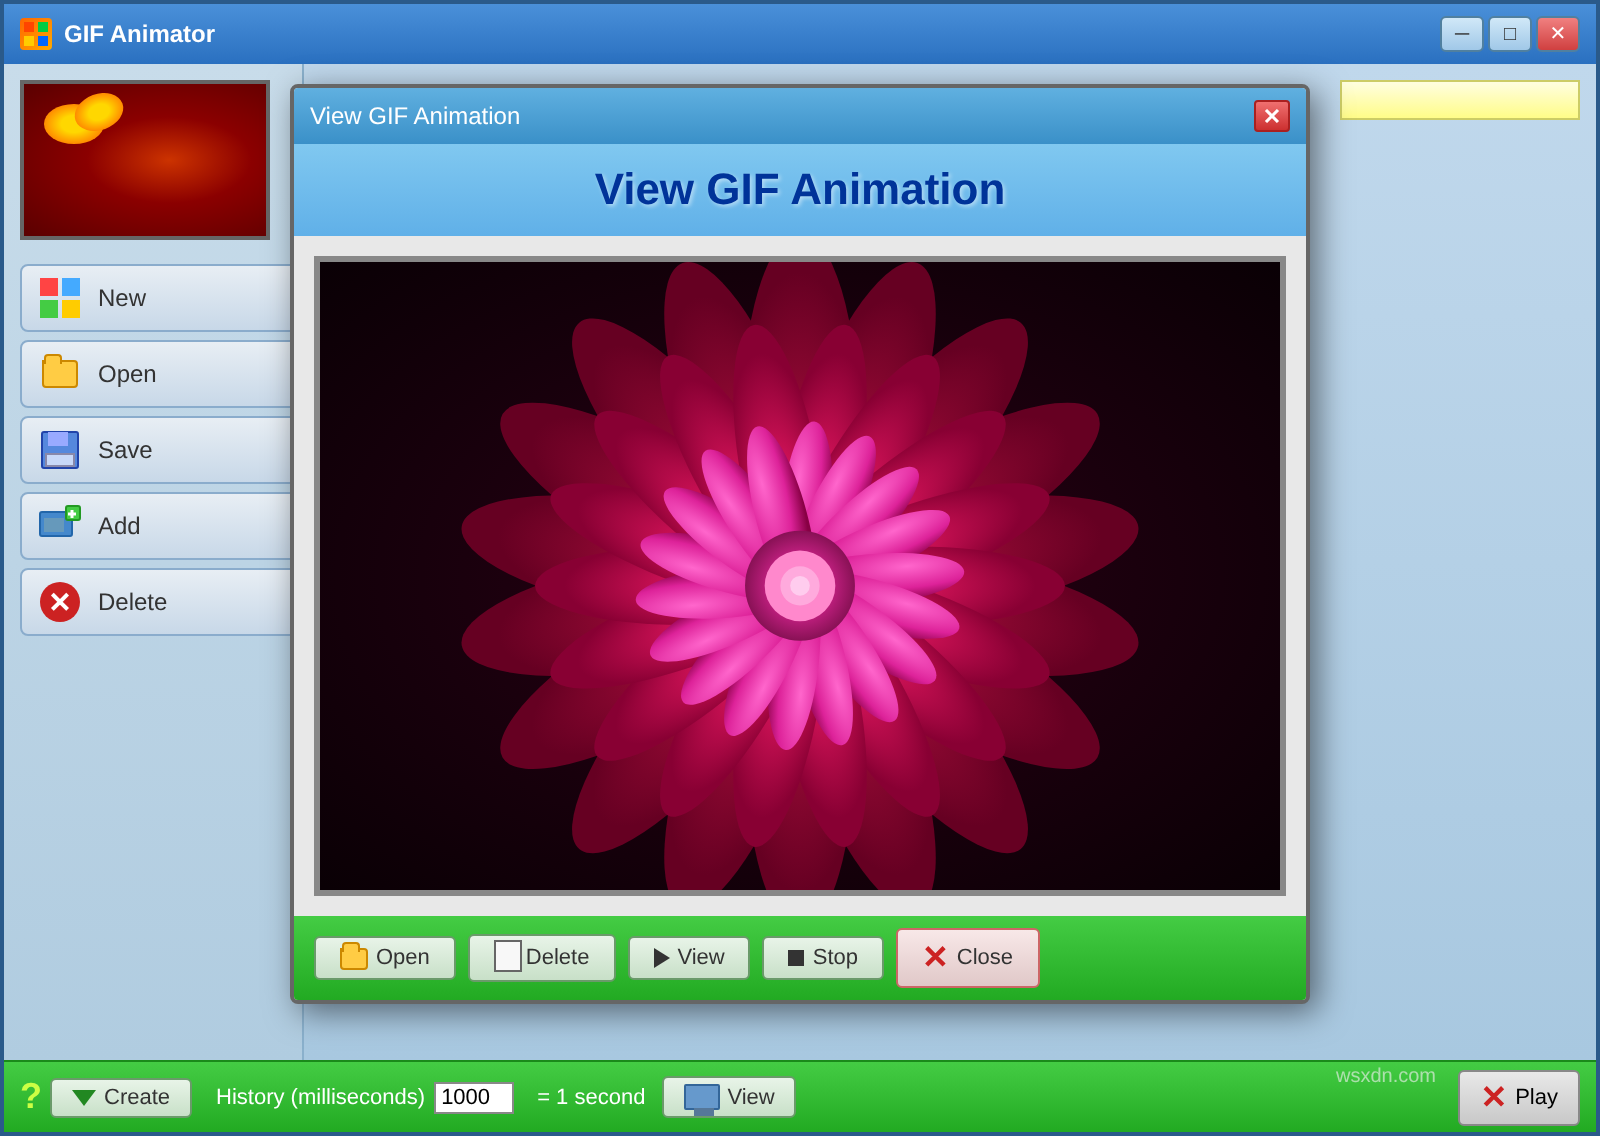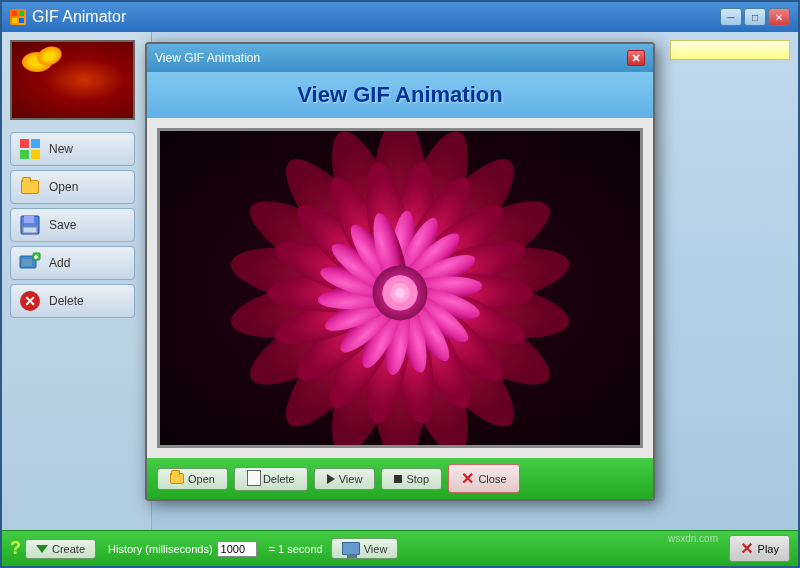--- a/index.html
+++ b/index.html
@@ -42,22 +42,22 @@
       height: 16px;
       background: linear-gradient(135deg, #ff6600, #ffaa00);
       border-radius: 2px;
       font-size: 10px;
       display: flex;
       align-items: center;
       justify-content: center;
     }
     .title-text {
       color: white;
-      font-size: 16px;
-      font-weight: normal;
+      font-size: 12px;
+      font-weight: bold;
     }
     .title-controls {
       display: flex;
       gap: 2px;
     }
     .title-btn {
       width: 22px;
       height: 18px;
       background: linear-gradient(180deg, #d0e8f8 0%, #a0c8e8 100%);
       border: 1px solid #5080a0;
@@ -148,21 +148,21 @@
       display: flex;
       align-items: center;
       gap: 8px;
       padding: 5px 8px;
       background: linear-gradient(180deg, #e8eef4 0%, #c8d8e8 100%);
       border: 1px solid #8aaccc;
       border-radius: 4px;
       cursor: pointer;
       font-size: 12px;
       color: #333;
-      width: 125px;
+      width: 150px;
     }
     .btn-icon {
       width: 22px;
       height: 22px;
       display: flex;
       align-items: center;
       justify-content: center;
       flex-shrink: 0;
     }
 

